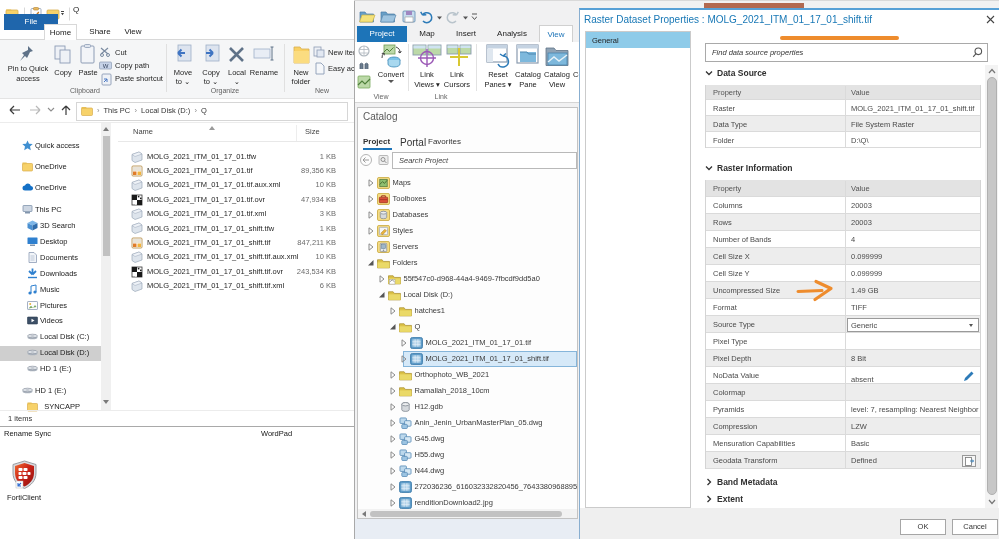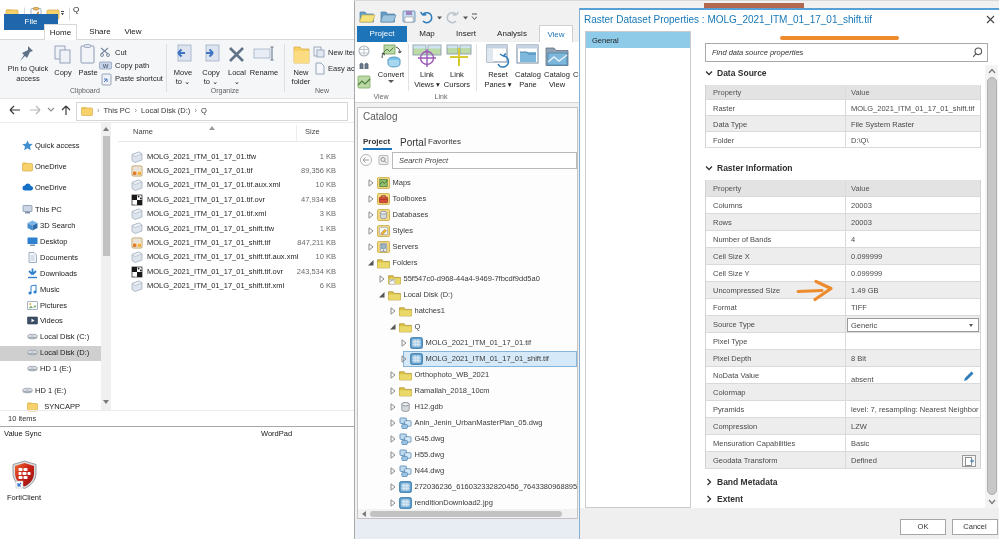--- a/index.html
+++ b/index.html
@@ -278,23 +278,23 @@
     </svg>
 <div class="t" style="left:147px;top:266.6px;color:#1f1f1f">MOLG_2021_ITM_01_17_01_shift.tif.ovr</div>
 <div class="t" style="left:246px;top:266.6px;width:90px;text-align:right;color:#6b6b6b">243,534 KB</div>
 <svg class="a" style="left:131px;top:279.92000000000013px" width="12" height="12" viewBox="0 0 12 12">
       <path d="M1 3.5 L8 1 L11 3 L11 9 L4 11.5 L1 9.5 Z" fill="#dde4ec" stroke="#9aa7b8" stroke-width="0.7"></path>
       <path d="M1 3.5 L8 1 L11 3 L4 5.5 Z" fill="#eef2f7" stroke="#9aa7b8" stroke-width="0.5"></path>
     </svg>
 <div class="t" style="left:147px;top:280.9px;color:#1f1f1f">MOLG_2021_ITM_01_17_01_shift.tif.xml</div>
 <div class="t" style="left:246px;top:280.9px;width:90px;text-align:right;color:#6b6b6b">6 KB</div>
 <div class="a" style="left:0;top:410px;width:354px;height:1px;background:#ececec"></div>
-<div class="t" style="left:8px;top:414px;color:#333">10 items</div>
+<div class="t" style="left:8px;top:414px;color:#333">1 items</div>
 </div>
-<div class="t" style="left:4px;top:429px;color:#161616">Value Sync</div>
+<div class="t" style="left:4px;top:429px;color:#161616">Rename Sync</div>
 <div class="t" style="left:261px;top:429px;color:#161616">WordPad</div>
 <svg class="a" style="left:11px;top:460px" width="27" height="30" viewBox="0 0 27 30">
     <defs>
       <linearGradient id="fg" x1="0" y1="0" x2="1" y2="1">
         <stop offset="0" stop-color="#ef6a30"></stop>
         <stop offset="0.45" stop-color="#cc2418"></stop>
         <stop offset="1" stop-color="#8f0f0f"></stop>
       </linearGradient>
     </defs>
     <path d="M13.5 1 L25 4.5 V13 C25 20.5 20 25.5 13.5 28.5 C7 25.5 2 20.5 2 13 V4.5 Z" fill="#d8dade" stroke="#9b9da3" stroke-width="1"></path>

